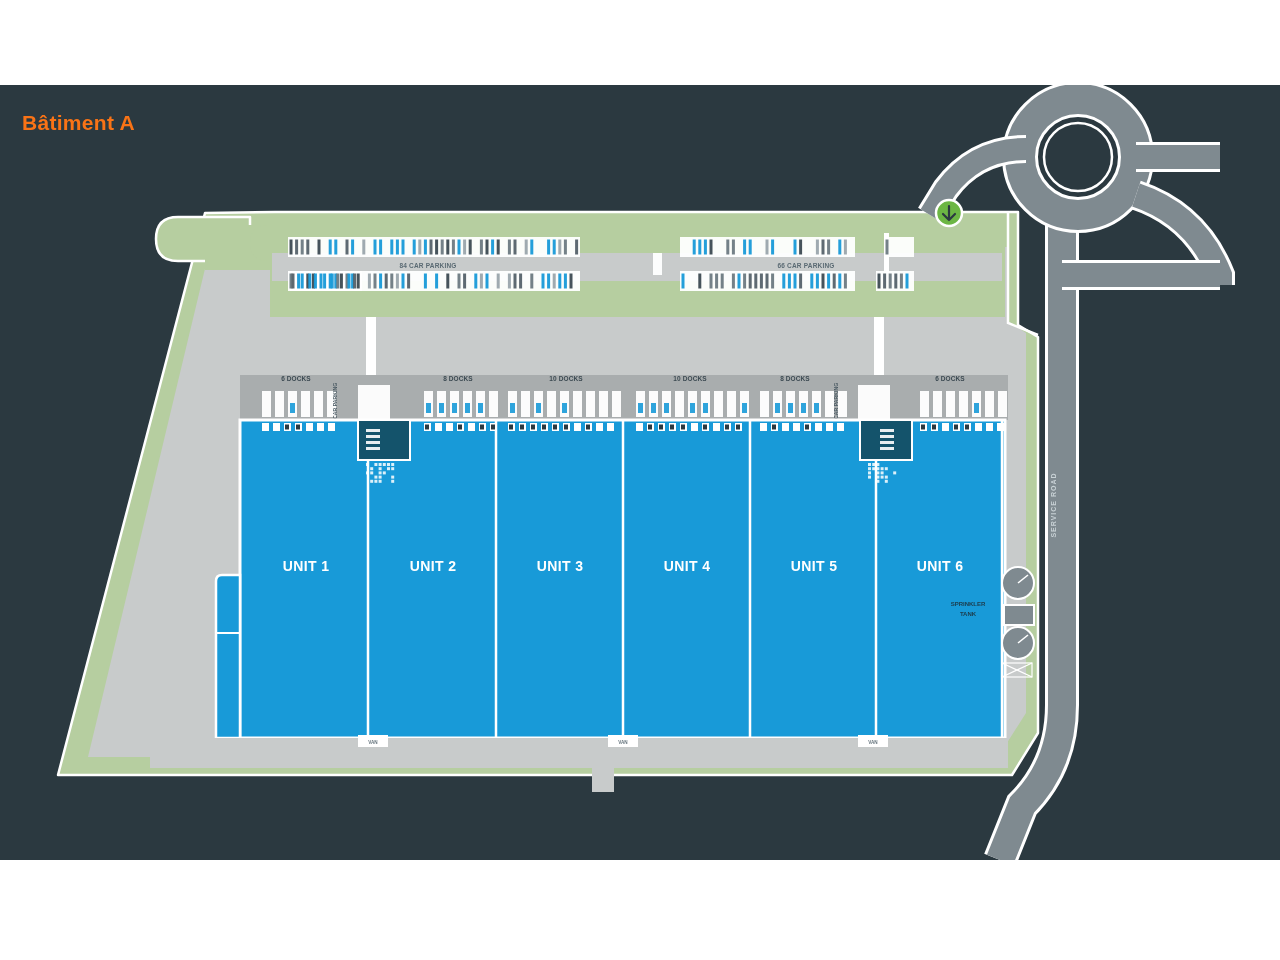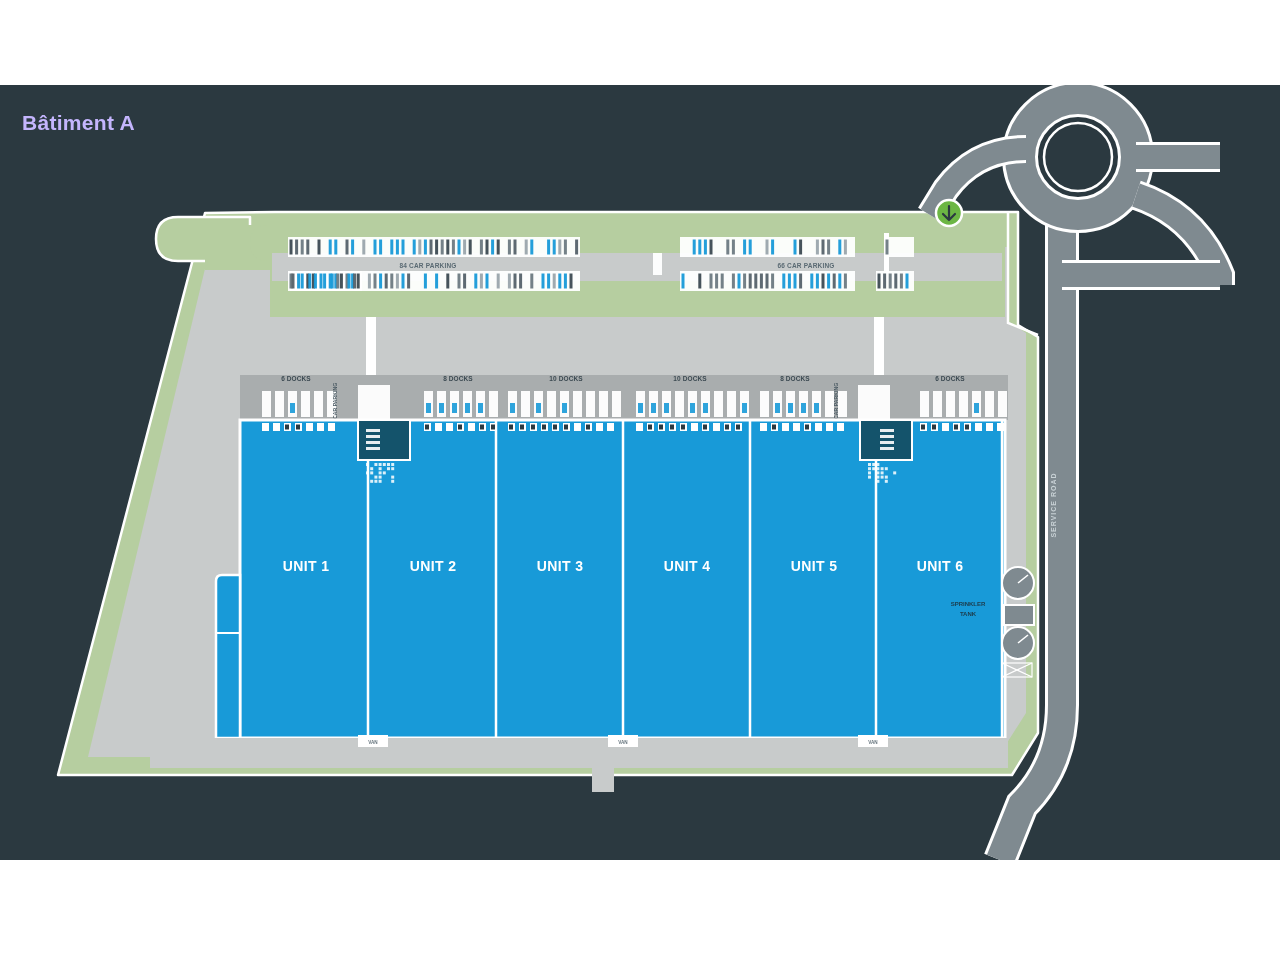--- a/index.html
+++ b/index.html
@@ -20,21 +20,21 @@
     left: 0; top: 85px;
     width: 1280px; height: 775px;
     background: #2b3940;
     overflow: hidden;
   }
   #plan-title {
     position: absolute;
     left: 22px; top: 26px;
     font-size: 21px;
     font-weight: bold;
-    color: #c4b5fd;
+    color: #f97316;
     letter-spacing: 0.3px;
     white-space: nowrap;
   }
   #svg-plan { position: absolute; left: 0; top: 0; }
   .unit-label {
     font-family: "Liberation Sans", sans-serif;
     font-size: 14px;
     font-weight: bold;
     fill: #ffffff;
     text-anchor: middle;

